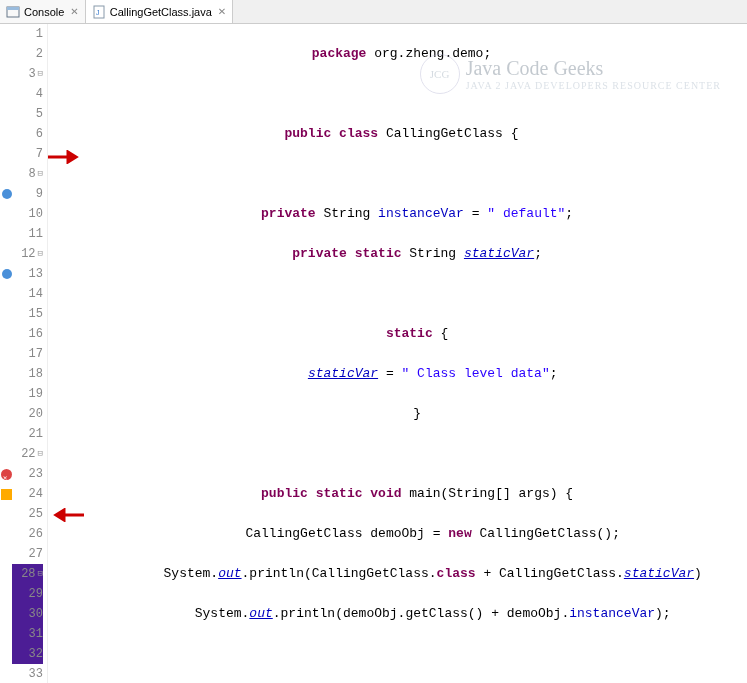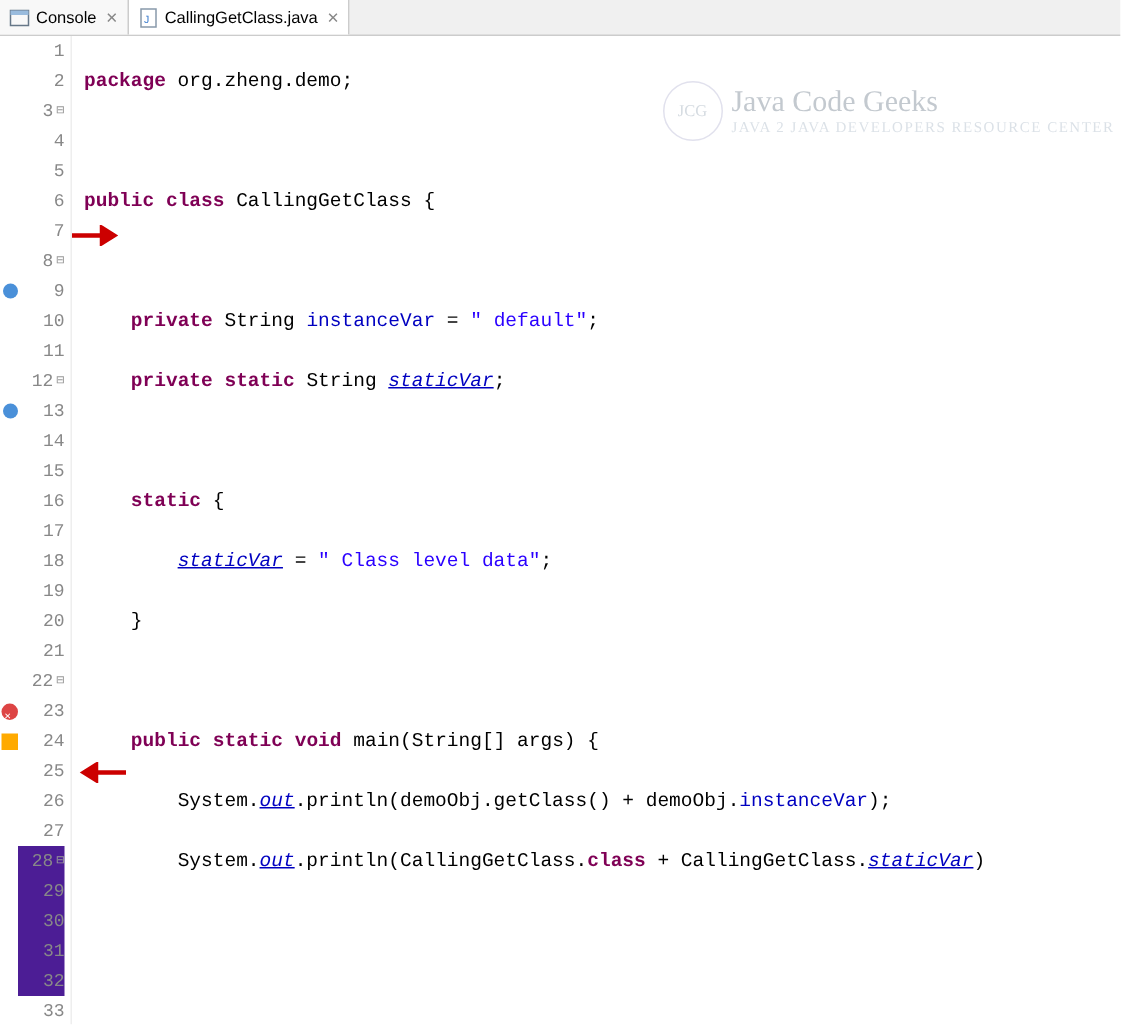--- a/index.html
+++ b/index.html
@@ -12,32 +12,32 @@
 .editor { display: flex; height: calc(100% - 24px); position: relative; }
 .gutter { width: 36px; background: #fff; border-right: 1px solid #eee; text-align: right; padding-right: 4px; color: #888; line-height: 20px; font-size: 12px; position: relative; }
 .gutter-extra { width: 12px; background: #fff; position: relative; }
 .line-num { height: 20px; display: flex; align-items: center; justify-content: flex-end; position: relative; }
 .marker { position: absolute; left: -10px; width: 10px; height: 10px; border-radius: 50%; }
 .marker-blue { background: #4a90d9; }
 .marker-error { position: absolute; left: -11px; width: 11px; height: 11px; background: #d44; border-radius: 50%; }
 .marker-error::after { content: '✕'; color: #fff; font-size: 7px; position: absolute; top: -1px; left: 2px; }
 .marker-warn { position: absolute; left: -11px; width: 11px; height: 11px; background: #fa0; }
 .fold { color: #999; font-size: 9px; margin-left: 2px; }
-.code { flex: 1; padding-left: 8px; line-height: 20px; font-size: 13px; white-space: pre; position: relative; }
+.code { flex: 1; padding-left: 8px; line-height: 20px; font-size: 13px; white-space: pre; position: relative; text-align: center; }
 .code-line { height: 20px; position: relative; }
 .sel-gutter { background: #4c1d95; }
 .kw { color: #7f0055; font-weight: bold; }
 .str { color: #2a00ff; }
 .field { color: #0000c0; }
 .static-f { color: #0000c0; font-style: italic; text-decoration: underline; }
 .arrow { position: absolute; width: 40px; height: 14px; z-index: 10; }
 .arrow-r6 { left: 46px; top: 126px; }
 .arrow-r24 { left: 46px; top: 484px; }
 .arrow svg { width: 100%; height: 100%; }
-.watermark { position: absolute; right: 4px; top: 30px; opacity: 0.35; font-family: Georgia, serif; color: #567; font-size: 20px; z-index: 5; display: flex; align-items: center; }
+.watermark { position: absolute; right: 26px; top: 30px; opacity: 0.35; font-family: Georgia, serif; color: #567; font-size: 20px; z-index: 5; display: flex; align-items: center; }
 .watermark .wm-circle { width: 40px; height: 40px; border: 1px solid #aac; border-radius: 50%; display: inline-flex; align-items: center; justify-content: center; font-size: 11px; margin-right: 6px; color: #89a; }
 .watermark .wm-text { display: inline-block; }
 .watermark .wm-sub { font-size: 10px; color: #9ab; letter-spacing: 1px; display: block; }
 </style>
 </head>
 <body>
 
 <div class="tabs">
   <div class="tab">
     <span class="tab-icon">
@@ -124,22 +124,23 @@
 <div class="code-line"><span class="kw">public</span><span> </span><span class="kw">class</span><span> CallingGetClass {</span></div>
 <div class="code-line"></div>
 <div class="code-line">    <span class="kw">private</span><span> String </span><span class="field">instanceVar</span><span> = </span><span class="str">" default"</span><span>;</span></div>
 <div class="code-line">    <span class="kw">private</span><span> </span><span class="kw">static</span><span> String </span><span class="static-f">staticVar</span><span>;</span></div>
 <div class="code-line"></div>
 <div class="code-line">    <span class="kw">static</span><span> {</span></div>
 <div class="code-line">        <span class="static-f">staticVar</span><span> = </span><span class="str">" Class level data"</span><span>;</span></div>
 <div class="code-line">    <span>}</span></div>
 <div class="code-line"></div>
 <div class="code-line">    <span class="kw">public</span><span> </span><span class="kw">static</span><span> </span><span class="kw">void</span><span> main(String[] args) {</span></div>
+<div class="code-line">        <span>CallingGetClass demoObj = </span><span class="kw">new</span><span> CallingGetClass();</span></div>
+<div class="code-line">        <span>System.</span><span class="static-f">out</span><span>.println(CallingGetClass.</span><span class="kw">class</span><span> + CallingGetClass.</span><span class="static-f">staticVar</span><span>)</span></div>
 <div class="code-line">        <span>System.</span><span class="static-f">out</span><span>.println(demoObj.getClass() + demoObj.</span><span class="field">instanceVar</span><span>);</span></div>
-<div class="code-line">        <span>System.</span><span class="static-f">out</span><span>.println(CallingGetClass.</span><span class="kw">class</span><span> + CallingGetClass.</span><span class="static-f">staticVar</span><span>)</span></div>
 <div class="code-line"></div>
 
 
 
 
 
 
 
 
 

